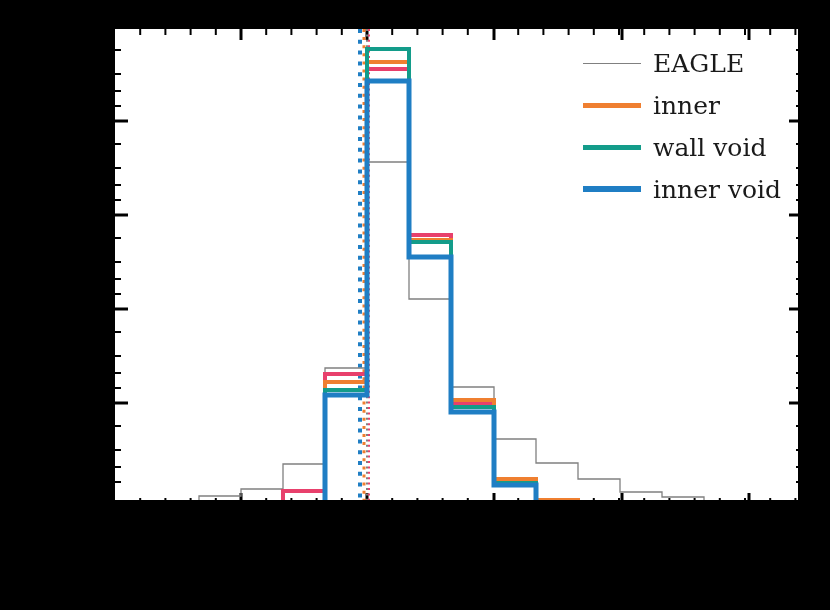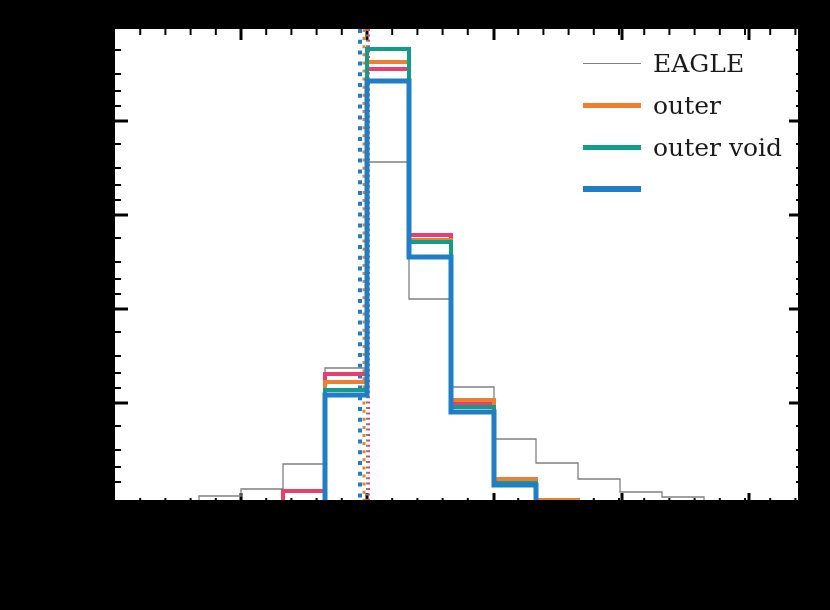--- a/index.html
+++ b/index.html
@@ -160,27 +160,28 @@
   <div id="legend">
 
     <div class="legend-row">
       <span class="legend-swatch" style="border-top-width: 1.5px; border-top-color: rgb(128, 128, 128);"></span>
       <span class="legend-label">EAGLE</span>
     </div>
 
 
     <div class="legend-row">
       <span class="legend-swatch" style="border-top-width: 5px; border-top-color: rgb(239, 127, 48);"></span>
-      <span class="legend-label">outer</span>
+      <span class="legend-label">inner</span>
     </div>
 
     <div class="legend-row">
       <span class="legend-swatch" style="border-top-width: 5px; border-top-color: rgb(19, 156, 138);"></span>
-      <span class="legend-label">outer void</span>
+      <span class="legend-label">wall void</span>
     </div>
 
     <div class="legend-row">
       <span class="legend-swatch" style="border-top-width: 6px; border-top-color: rgb(31, 126, 196);"></span>
+      <span class="legend-label">inner void</span>
     </div>
 
   </div>
 
 </div>
 
 </body></html>

